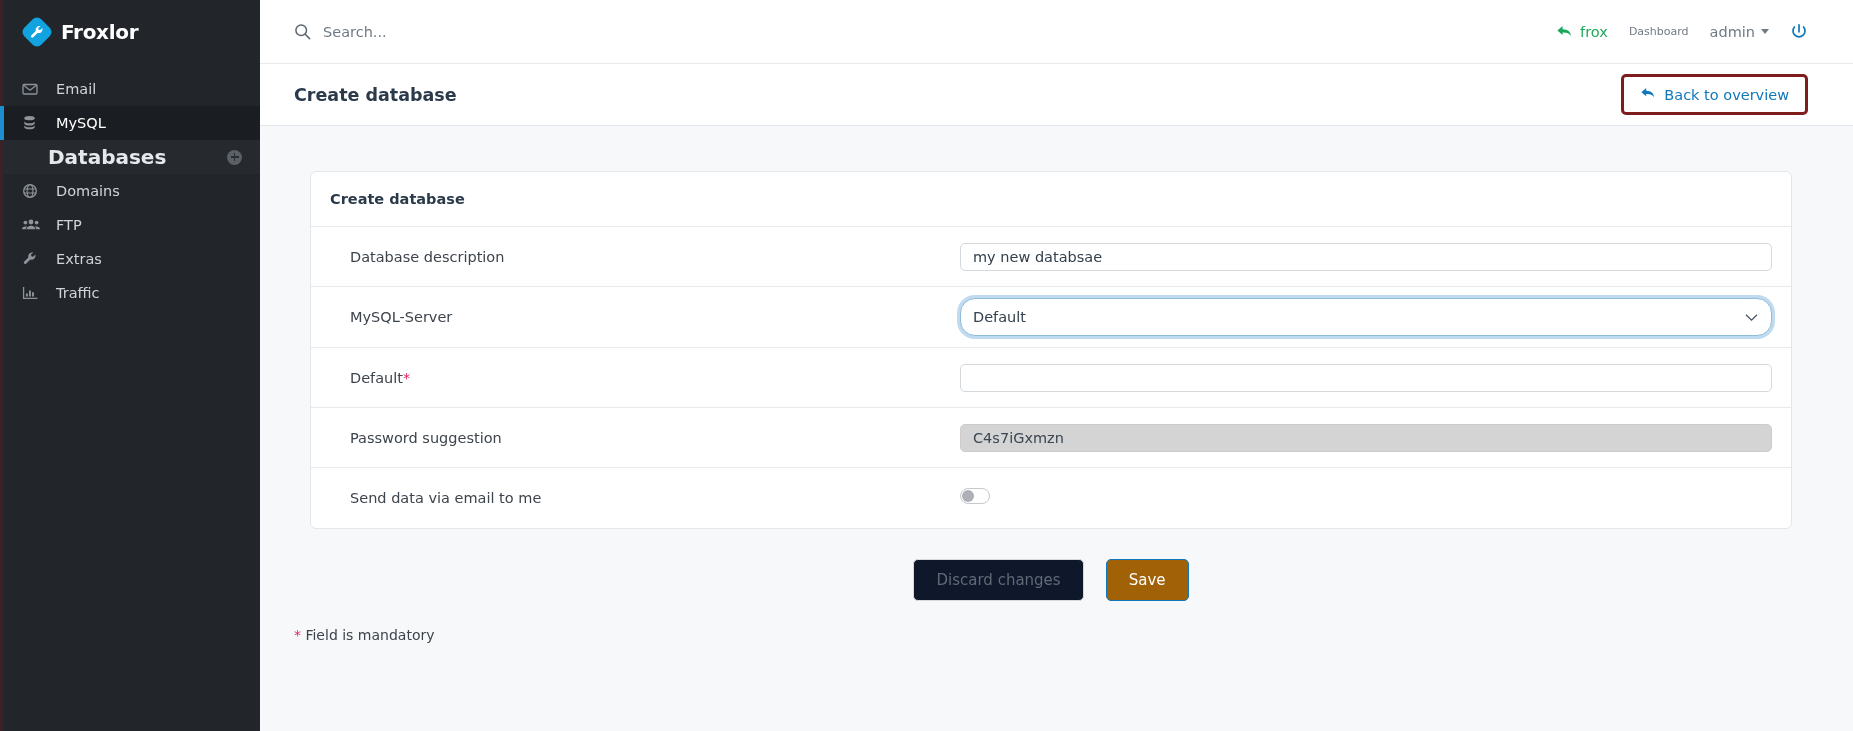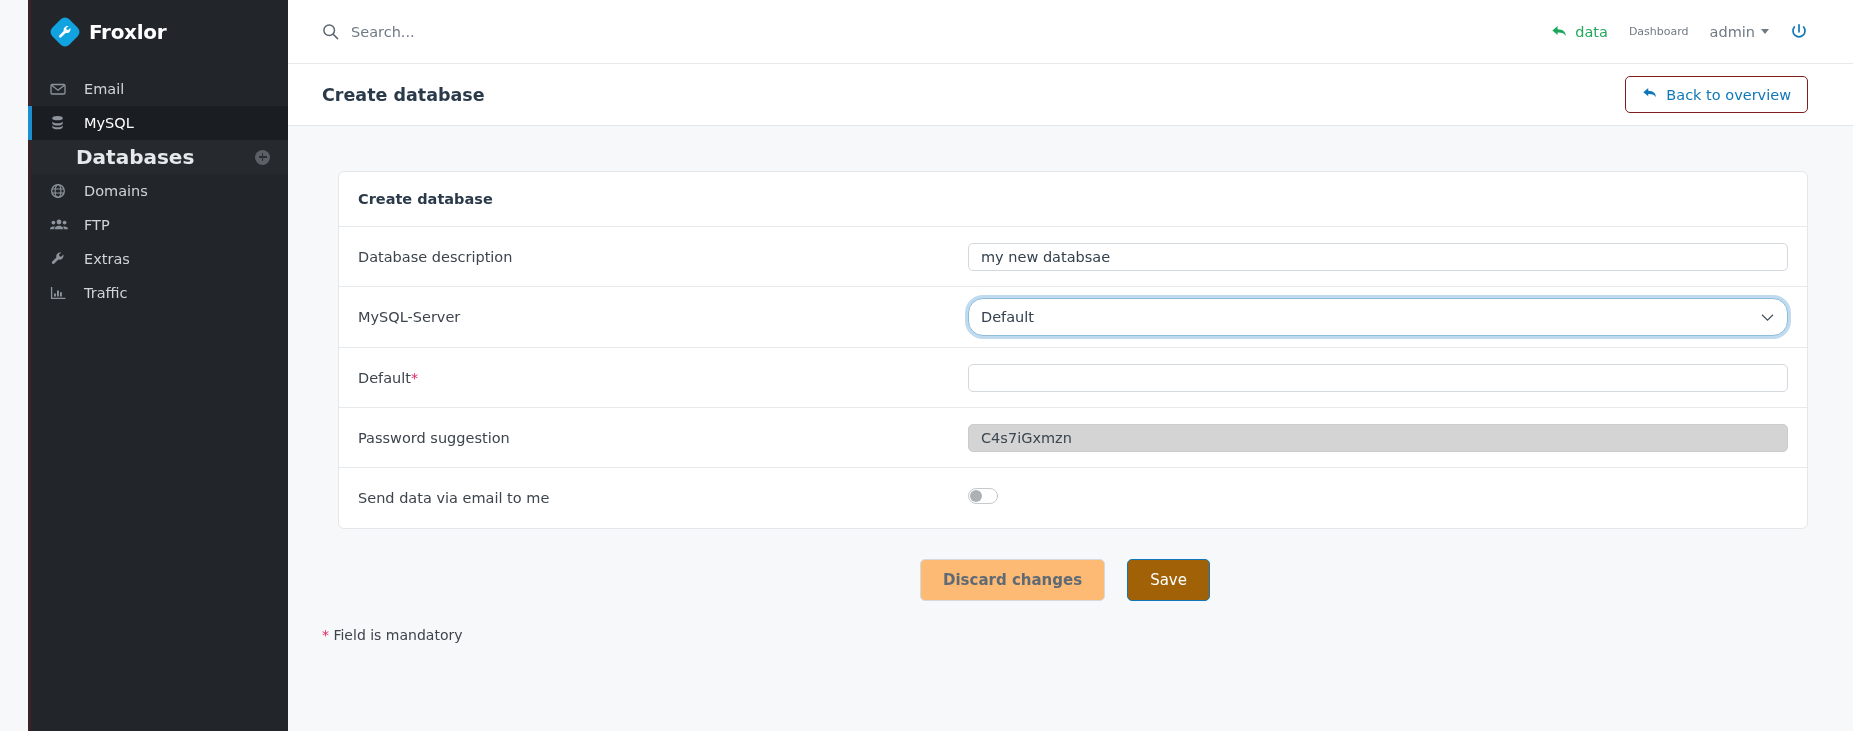--- a/index.html
+++ b/index.html
@@ -4,21 +4,21 @@
 <style>
   * { box-sizing: border-box; }
   html, body {
     margin: 0; padding: 0;
     width: 1853px; height: 731px;
     overflow: hidden;
     font-family: "DejaVu Sans", "Liberation Sans", sans-serif;
   }
   body { background: #f7f8fa; }
 
-  .app { display: flex; width: 1853px; height: 731px; padding-left: 28px; }
+  .app { display: flex; width: 1853px; height: 731px; }
 
   
   .sidebar {
     width: 260px;
     flex: 0 0 260px;
     background: #22262b;
     height: 731px;
     position: relative;
     overflow: hidden;
   }
@@ -120,21 +120,21 @@
 
   .pagehead {
     height: 62px; background: #ffffff;
     border-bottom: 1px solid #e3e6ea;
     display: flex; align-items: center;
     padding: 0 45px 0 34px;
     flex: 0 0 62px;
   }
   .pagetitle { font-size: 17.5px; font-weight: bold; color: #2b3a4a; flex: 1; }
   .btn-outline-primary {
-    border: 1px solid #7f1d1d; color: #1078b9; background: #fff;
+    border: 3px solid #7f1d1d; color: #1078b9; background: #fff;
     border-radius: 5px; padding: 9px 16px; font-size: 14.5px;
     font-family: inherit;
     display: inline-flex; align-items: center; gap: 8px; cursor: pointer;
   }
 
   .content {
     flex: 1;
     padding: 45px 45px 0 34px;
     overflow: hidden;
   }
@@ -152,21 +152,21 @@
   }
   .form-row {
     display: flex; align-items: center;
     border-bottom: 1px solid #e7eaed;
     min-height: 60px;
     padding: 11px 19px 11px 19px;
   }
   .form-row:last-child { border-bottom: none; }
   .form-label {
     flex: 0 0 610px;
-    font-size: 14.5px; color: #3d444c;
+    font-size: 14.5px; color: #3d444c; margin-left: 20px;
   }
   .req { color: #e0275f; }
   .form-field { flex: 1; }
 
   .inp {
     width: 100%;
     height: 28px;
     border: 1px solid #d3d8dd;
     border-radius: 5px;
     padding: 0 12px;
@@ -203,23 +203,23 @@
     position: absolute; left: 1px; top: 1px;
     width: 12px; height: 12px; border-radius: 50%;
     background: #adb1b6;
   }
 
   .actions {
     display: flex; justify-content: center; gap: 22px;
     margin-top: 30px;
   }
   .btn-light {
-    background: #fdba74; border: 1px solid #d6dadf; color: #5f6a75;
+    background: #0f172a; border: 1px solid #d6dadf; color: #5f6a75;
     border-radius: 5px; padding: 11px 22px; font-size: 15px;
-    font-family: inherit; cursor: pointer; font-weight: bold;
+    font-family: inherit; cursor: pointer;
   }
   .btn-primary {
     background: #a16207; border: 1px solid #1078b9; color: #ffffff;
     border-radius: 5px; padding: 11px 22px; font-size: 15px;
     font-family: inherit; cursor: pointer;
   }
   .mandatory-note {
     margin-top: 26px; margin-left: 0;
     font-size: 14px; color: #3d444c;
   }
@@ -331,21 +331,21 @@
         <input class="search-input" type="text" placeholder="Search..." style="">
       </div>
 
       <div class="topnav">
         <div class="topnav-user">
           <span class="back-ico">
             <svg width="17" height="15" viewBox="0 0 17 15">
                 <path d="M6.6 2.1 1.4 6.6l5.2 4.5V8.6c4.3-.2 6.6.9 8.3 3.5-.3-4.6-3-6.6-8.3-6.9z" fill="currentColor"></path>
               </svg>
           </span>
-          <span class="uname">data</span>
+          <span class="uname">frox</span>
         </div>
         <span class="topnav-link">Dashboard</span>
         <div class="topnav-drop">
           <span>admin</span>
           <span class="caret"></span>
         </div>
         <span class="power">
           <svg width="18" height="18" viewBox="0 0 18 18">
               <path d="M9 1.8v7" fill="none" stroke="currentColor" stroke-width="1.7" stroke-linecap="round"></path>
               <path d="M13.6 4a6 6 0 1 1-9.2 0" fill="none" stroke="currentColor" stroke-width="1.7" stroke-linecap="round"></path>

